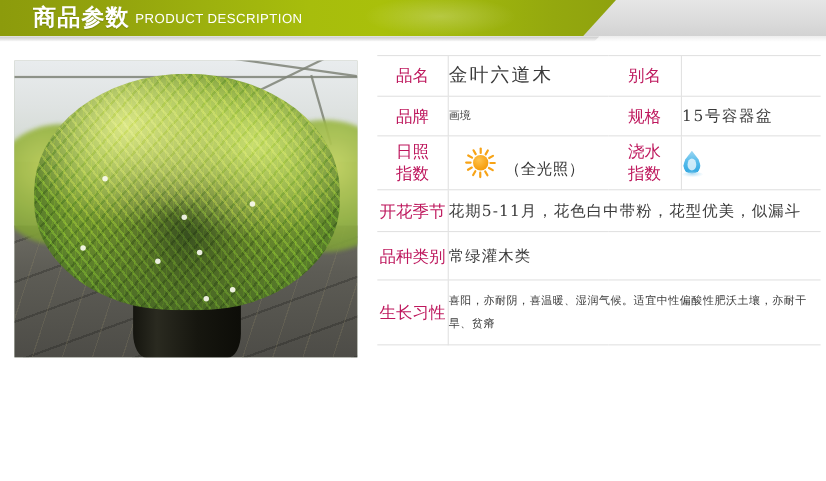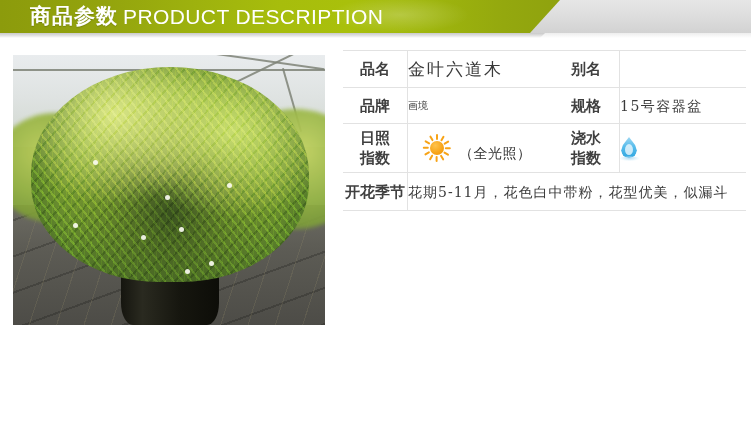--- a/index.html
+++ b/index.html
@@ -72,21 +72,21 @@
     font-weight: bold;
     color: #ffffff;
     letter-spacing: 1px;
     font-family: "DejaVu Sans", "Liberation Sans", sans-serif;
     line-height: 27px;
     text-shadow: 0 1px 1px rgba(0,0,0,0.18);
   }
   .header-title-en {
     position: absolute;
     left: 123px; top: 8px;
-    font-size: 21px;
+    font-size: 12px;
     color: #ffffff;
     letter-spacing: 0.4px;
     line-height: 18px;
     font-family: "Liberation Sans", sans-serif;
   }
 
   
   .photo-frame {
     position: absolute;
     left: 13px; top: 55px;
@@ -178,23 +178,23 @@
   .spec-table td {
     border-top: 1px solid #e2e2e2;
     border-bottom: 1px solid #e2e2e2;
     padding: 0;
     vertical-align: middle;
     background: #ffffff;
   }
   .lbl {
     width: 64px;
     text-align: center;
-    color: #404040;
+    color: #be185d;
     font-size: 15px;
-    font-weight: bold;
+    font-weight: normal;
     font-family: "DejaVu Sans", "Liberation Sans", sans-serif;
     border-right: 1px solid #e2e2e2;
     line-height: 20px;
     padding: 4px 0;
   }
   .lbl-wide {
     width: 74px;
     margin-left: 22px;
   }
   .val {
@@ -375,20 +375,28 @@
           <div class="drop-body"></div>
           <div class="drop-gloss"></div>
           <div class="drop-base"></div>
         </div>
       </td>
     </tr>
     <tr class="row-h4">
       <td class="lbl lbl-wide">开花季节</td>
       <td class="val val-wide" colspan="3">花期5-11月，花色白中带粉，花型优美，似漏斗</td>
     </tr>
+    <tr class="row-h5">
+      <td class="lbl lbl-wide">品种类别</td>
+      <td class="val val-pad val-wide" colspan="3">常绿灌木类</td>
+    </tr>
+    <tr class="row-h6">
+      <td class="lbl lbl-wide">生长习性</td>
+      <td class="val val-pad val-two-line" colspan="3">喜阳，亦耐阴，喜温暖、湿润气候。适宜中性偏酸性肥沃土壤，亦耐干旱、贫瘠</td>
+    </tr>
   </tbody>
 </table>
 
 <div class="bottom-banner">
   
   
   
   
   
   

